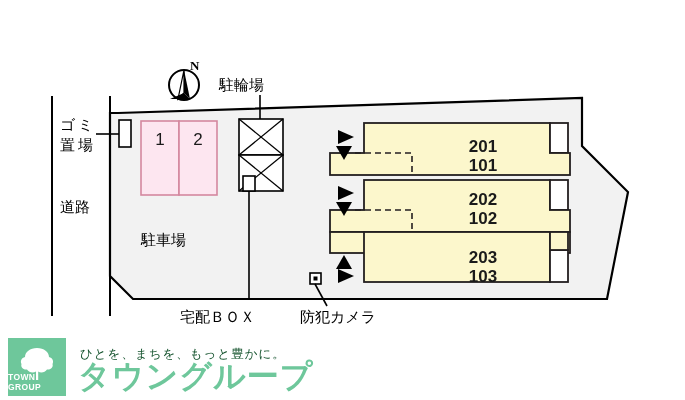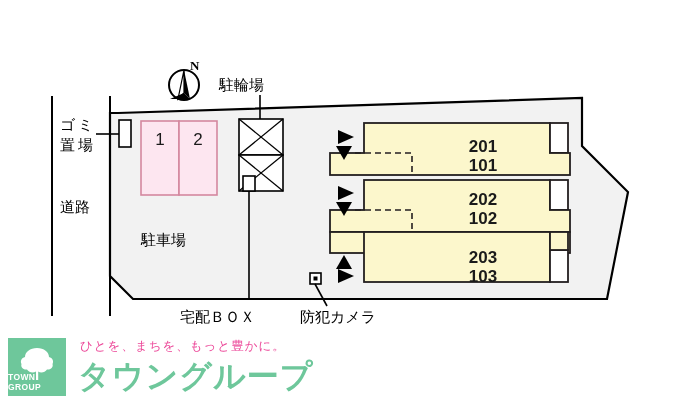--- a/index.html
+++ b/index.html
@@ -24,22 +24,22 @@
     display:flex;flex-direction:column;justify-content:flex-end;
   }
   .brand-logo .tree{position:absolute;left:9px;top:6px;}
   .brand-logo .tg-text{
     position:relative;z-index:2;
     font-size:8.5px;font-weight:bold;color:#ffffff;
     letter-spacing:.4px;margin-bottom:4px;
     font-family:"Liberation Sans",sans-serif;
   }
   .brand-tag{
-    position:absolute;left:80px;top:8px;
-    font-size:12.5px;color:#ec4899;letter-spacing:1px;
+    position:absolute;left:80px;top:16px;
+    font-size:12.5px;color:#14532d;letter-spacing:1px;
     font-family:"DejaVu Sans",sans-serif;
   }
   .brand-name{
     position:absolute;left:78px;top:28px;
     font-size:32px;font-weight:bold;color:#6ec79b;
     letter-spacing:1px;line-height:36px;
     font-family:"DejaVu Sans",sans-serif;
   }
 
   

